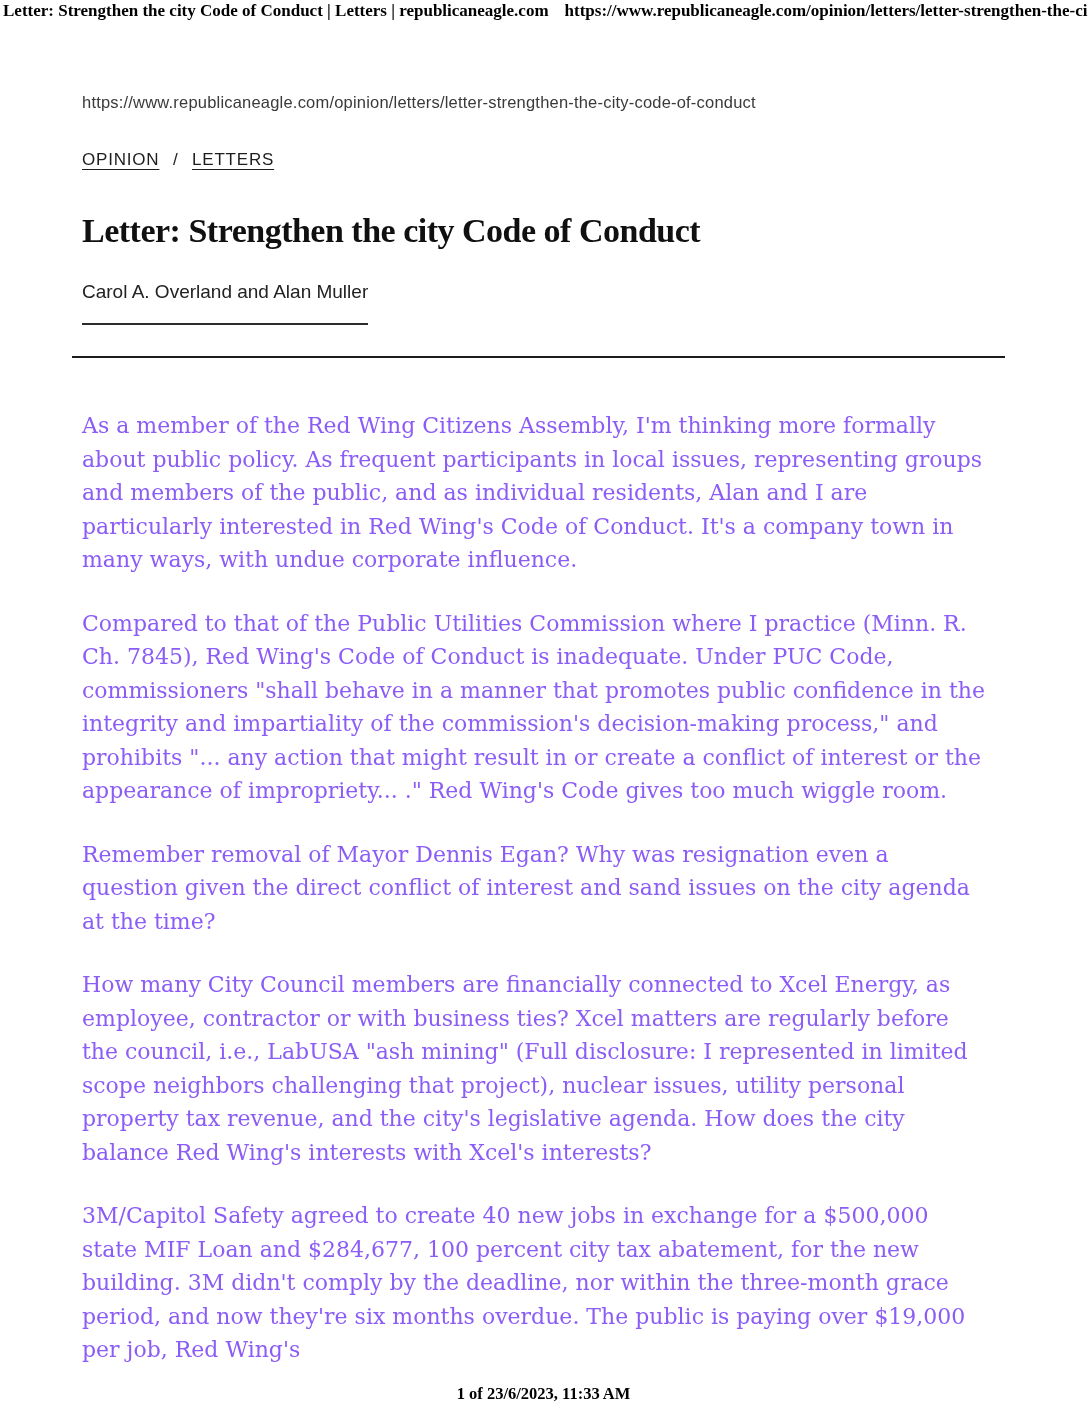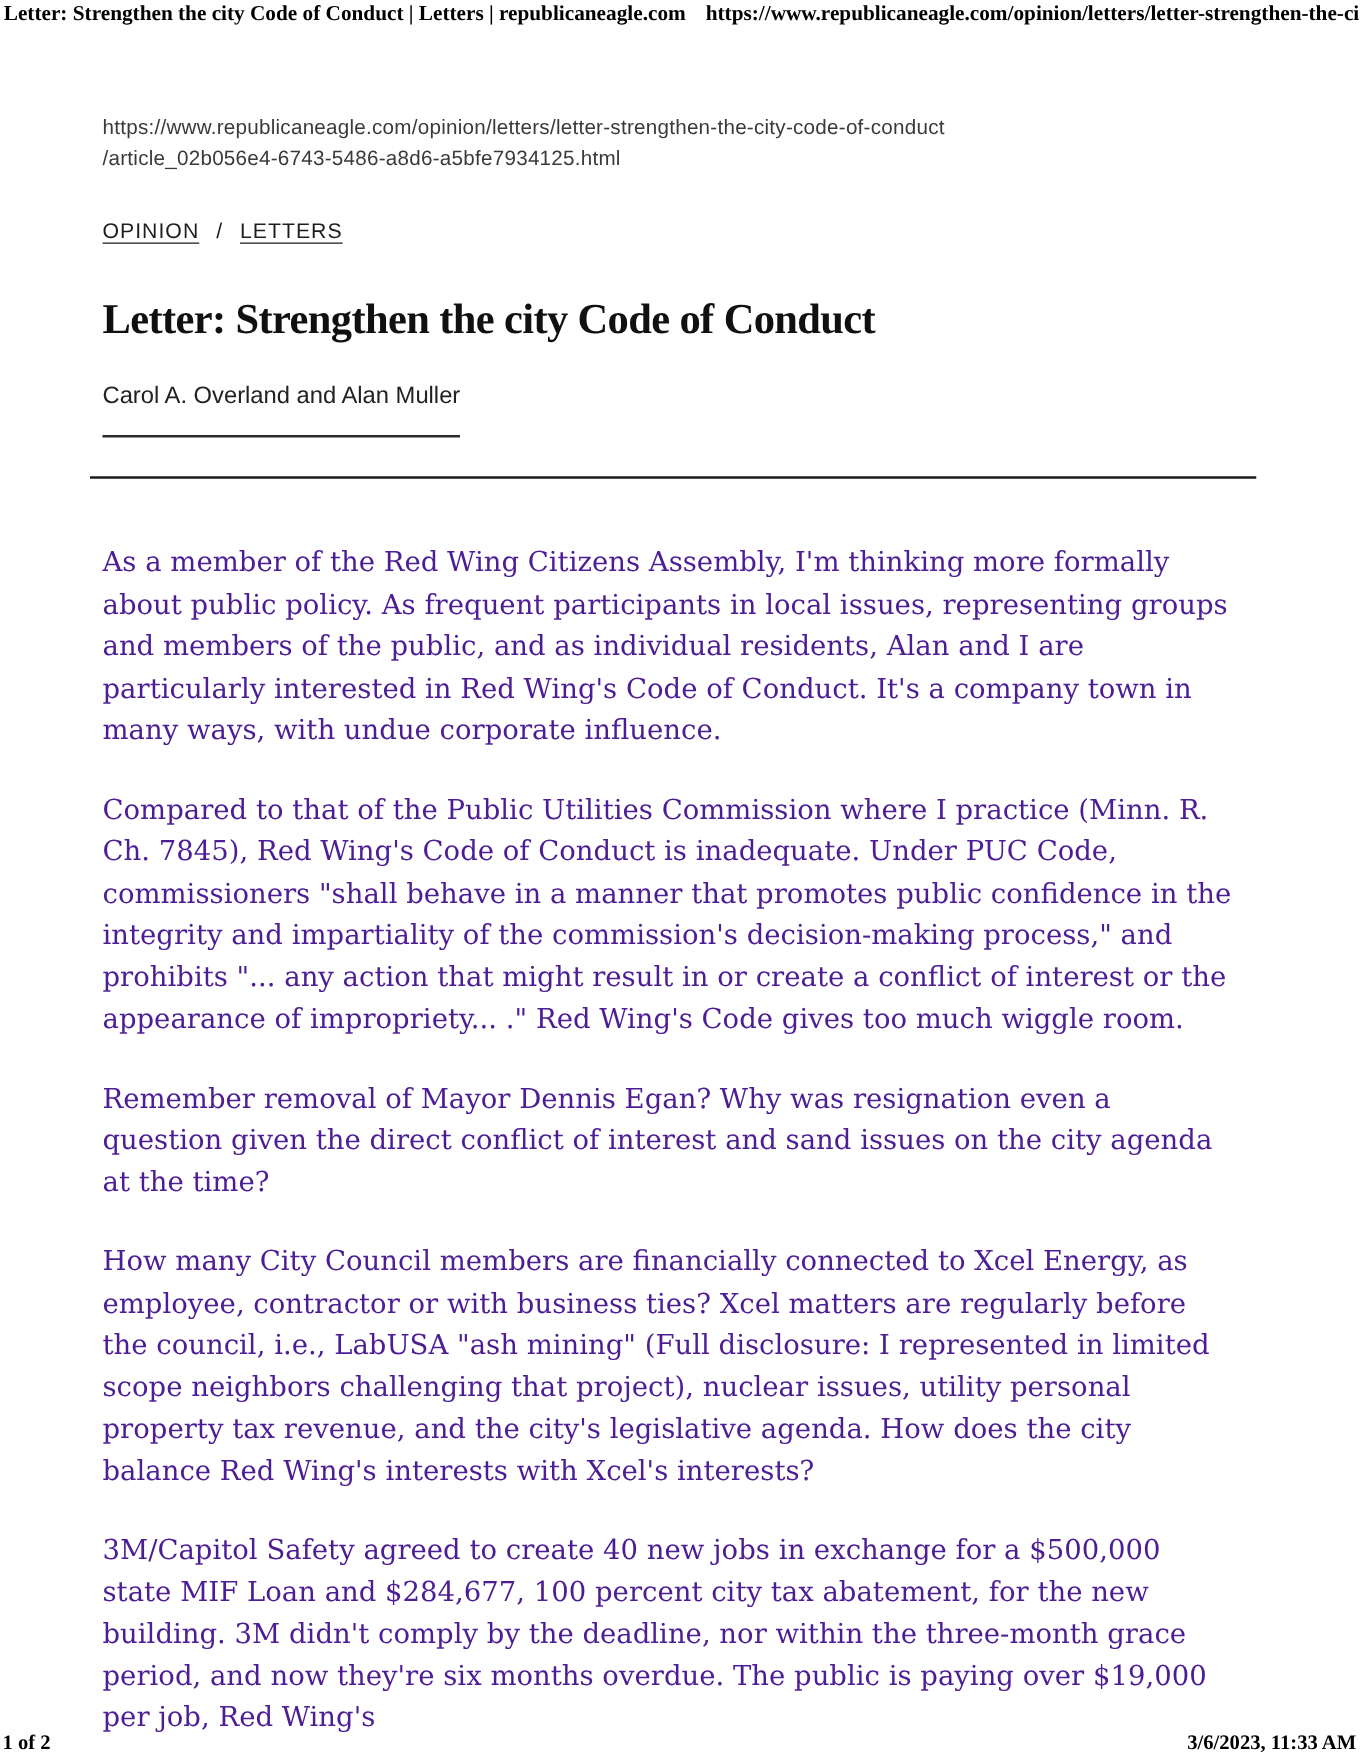--- a/index.html
+++ b/index.html
@@ -15,21 +15,21 @@
   
   .print-header {
     position: absolute; top: 1px; left: 3px; right: 2px;
     display: flex; justify-content: space-between; gap: 16px;
     font-family: "Liberation Serif", serif;
     font-size: 17px; font-weight: 700; color: #000000;
     white-space: nowrap;
   }
   .print-footer {
     position: absolute; bottom: 4px; left: 2px; right: 3px;
-    display: flex; justify-content: space-between;
+    display: flex; justify-content: center;
     font-family: "Liberation Serif", serif;
     font-size: 16.5px; font-weight: 700; color: #000000; margin-top: 42px;
   }
 
   
   .content {
     position: absolute; left: 82px; top: 90px; width: 905px;
   }
   .url-block {
     font-family: "Liberation Sans", sans-serif;
@@ -73,38 +73,37 @@
   .rule {
     margin-top: 31px; margin-left: -10px;
     width: 933px; height: 0;
     border-top: 2px solid #1c1c1c;
   }
   .article-body {
     margin-top: 51px;
     font-family: "DejaVu Serif", "Liberation Serif", serif;
     font-size: 22px;
     line-height: 33.5px;
-    color: #4c1d95;
+    color: #8b5cf6;
     width: 905px;
   }
   .article-body p { margin: 0 0 30px 0; }
 </style>
 </head>
 <body>
 
 <div class="print-header">
   <span>Letter: Strengthen the city Code of Conduct | Letters | republicaneagle.com</span>
   <span>https://www.republicaneagle.com/opinion/letters/letter-strengthen-the-ci...</span>
 </div>
 
 <div class="content">
 
   <div class="url-block">
     <div>https://www.republicaneagle.com/opinion/letters/letter-strengthen-the-city-code-of-conduct</div>
-    <div>/article_02b056e4-6743-5486-a8d6-a5bfe7934125.html</div>
   </div>
 
   <div class="breadcrumb">
     <span class="crumb">OPINION</span>
     <span class="sep">/</span>
     <span class="crumb">LETTERS</span>
   </div>
 
   <h1 class="page-title">Letter: Strengthen the city Code of Conduct</h1>
 

